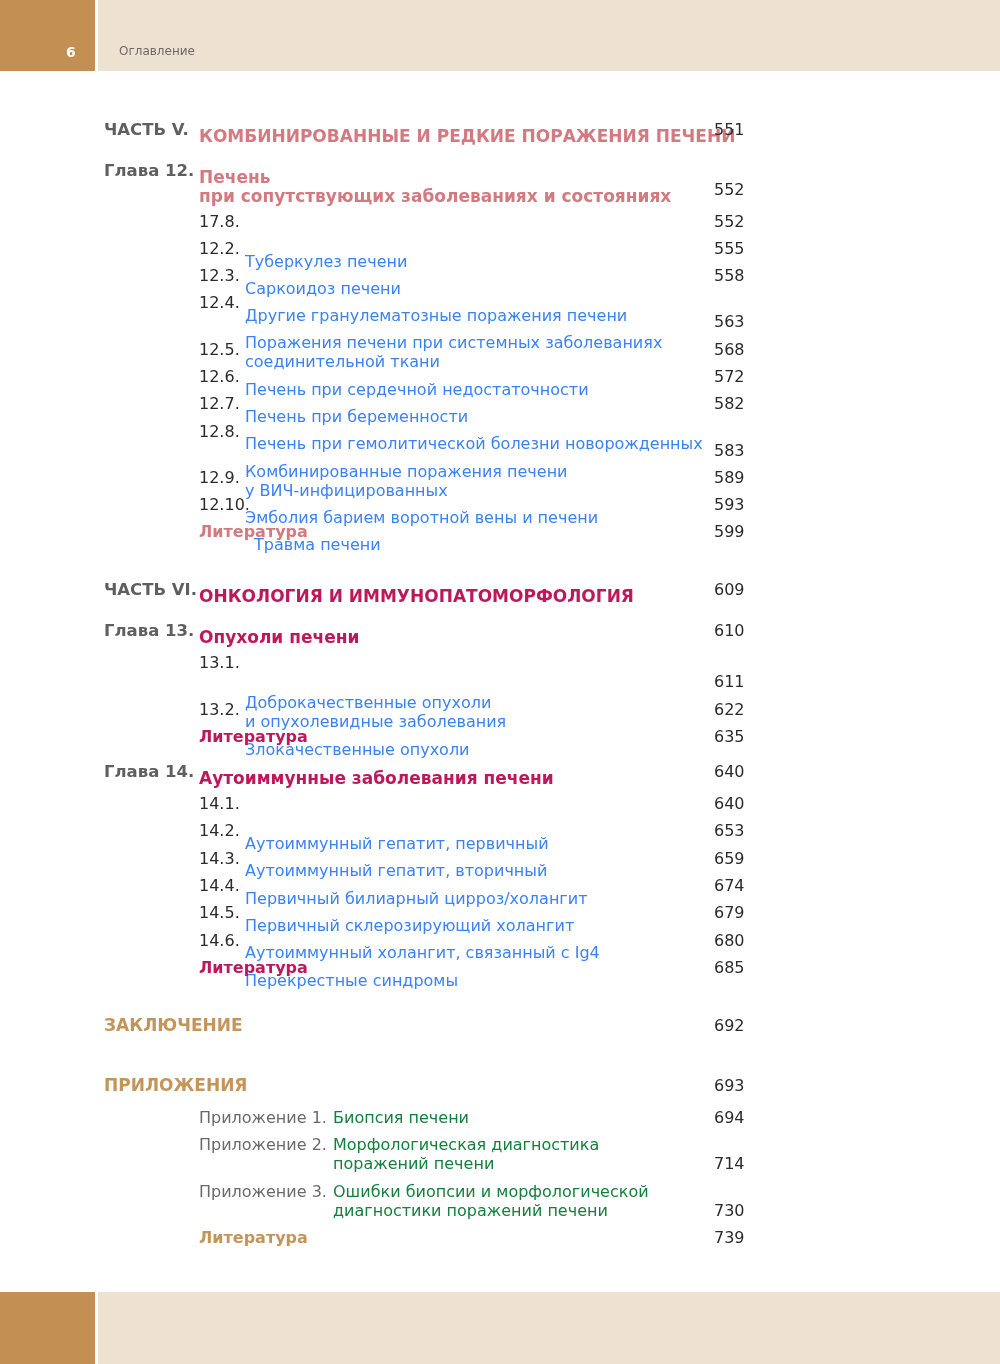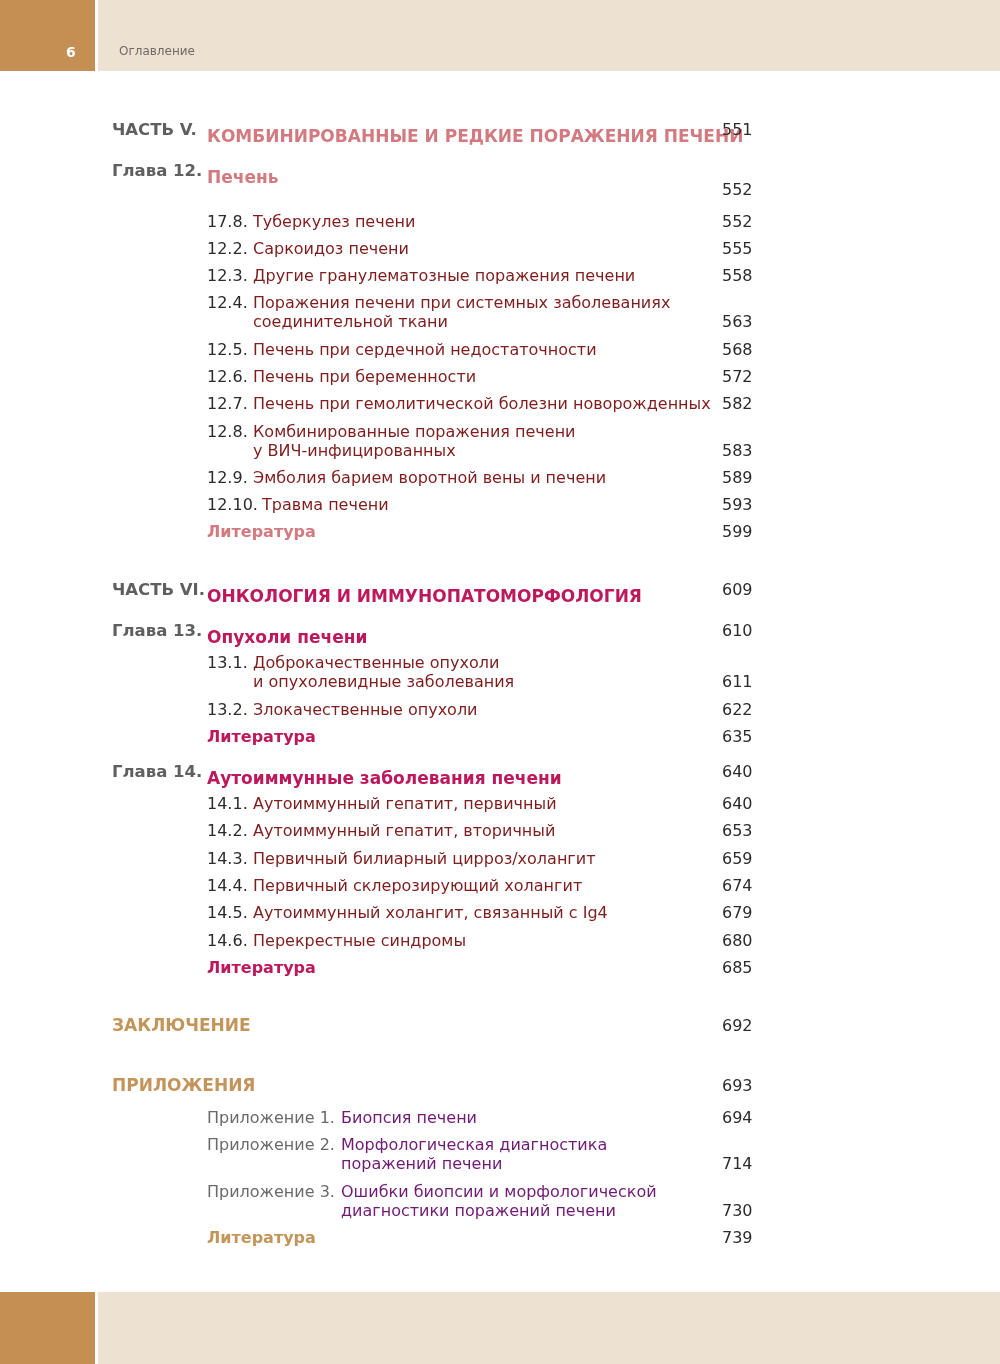--- a/index.html
+++ b/index.html
@@ -9,50 +9,51 @@
     font-family: "DejaVu Sans", sans-serif;
     color: #2b2b2b;
   }
   .hdr-left { position: absolute; left: 0; top: 0; width: 95px; height: 71px; background: #c38f53; }
   .hdr-right { position: absolute; left: 98px; top: 0; right: 0; height: 71px; background: #ede1d1; }
   .page-num { position: absolute; left: 66px; top: 44px; color: #fff; font-weight: bold; font-size: 14px; }
   .running-title { position: absolute; left: 119px; top: 44px; color: #6f6a66; font-size: 12px; }
   .ftr-left { position: absolute; left: 0; top: 1292px; width: 95px; height: 72px; background: #c38f53; }
   .ftr-right { position: absolute; left: 98px; top: 1292px; right: 0; height: 72px; background: #ede1d1; }
 
-  .row { position: absolute; left: 16px; width: 808px; font-size: 16px; line-height: 19px; padding-left: 41px; }
+  .row { position: absolute; left: 8px; width: 808px; font-size: 16px; line-height: 19px; padding-left: 41px; }
   .pg { position: absolute; left: 706px; width: 40px; color: #2b2b2b; font-size: 16px; }
   .lbl { position: absolute; left: 96px; font-weight: bold; color: #5f5f5f; font-size: 16.5px; }
   .ttl { position: absolute; left: 191px; font-weight: bold; font-size: 17px; margin-top: 7px; }
   .num { position: absolute; left: 191px; color: #2b2b2b; }
-  .txt { position: absolute; left: 237px; color: #7f1d1d; }
+  .txt { position: absolute; left: 237px; color: #3b82f6; margin-top: 40px; }
   .lit { position: absolute; left: 191px; font-weight: bold; }
   .c5 { color: #d27a80; }
   .c6 { color: #be185d; }
   .cg { color: #c4955a; }
   .big { position: absolute; left: 96px; font-weight: bold; font-size: 17px; color: #c4955a; }
   .applbl { position: absolute; left: 191px; color: #6a6a6a; }
-  .apptxt { position: absolute; left: 325px; color: #701a75; }
+  .apptxt { position: absolute; left: 325px; color: #15803d; }
 </style>
 </head>
 <body>
 
 <div class="hdr-left"></div>
 <div class="hdr-right"></div>
 <div class="page-num">6</div>
 <div class="running-title">Оглавление</div>
 
 <div class="row" style="top:120px">
   <span class="lbl">ЧАСТЬ V.</span>
   <span class="ttl c5">КОМБИНИРОВАННЫЕ И РЕДКИЕ ПОРАЖЕНИЯ ПЕЧЕНИ</span>
   <span class="pg">551</span>
 </div>
 <div class="row" style="top:161px; height:40px">
   <span class="lbl">Глава 12.</span>
   <span class="ttl c5">Печень</span>
+  <span class="ttl c5" style="top:19px">при сопутствующих заболеваниях и состояниях</span>
   <span class="pg" style="top:19px">552</span>
 </div>
 
 <div class="row" style="top:212px">
   <span class="num">17.8.</span>
   <span class="txt">Туберкулез печени</span>
   <span class="pg">552</span>
 </div>
 <div class="row" style="top:239px">
   <span class="num">12.2.</span>

